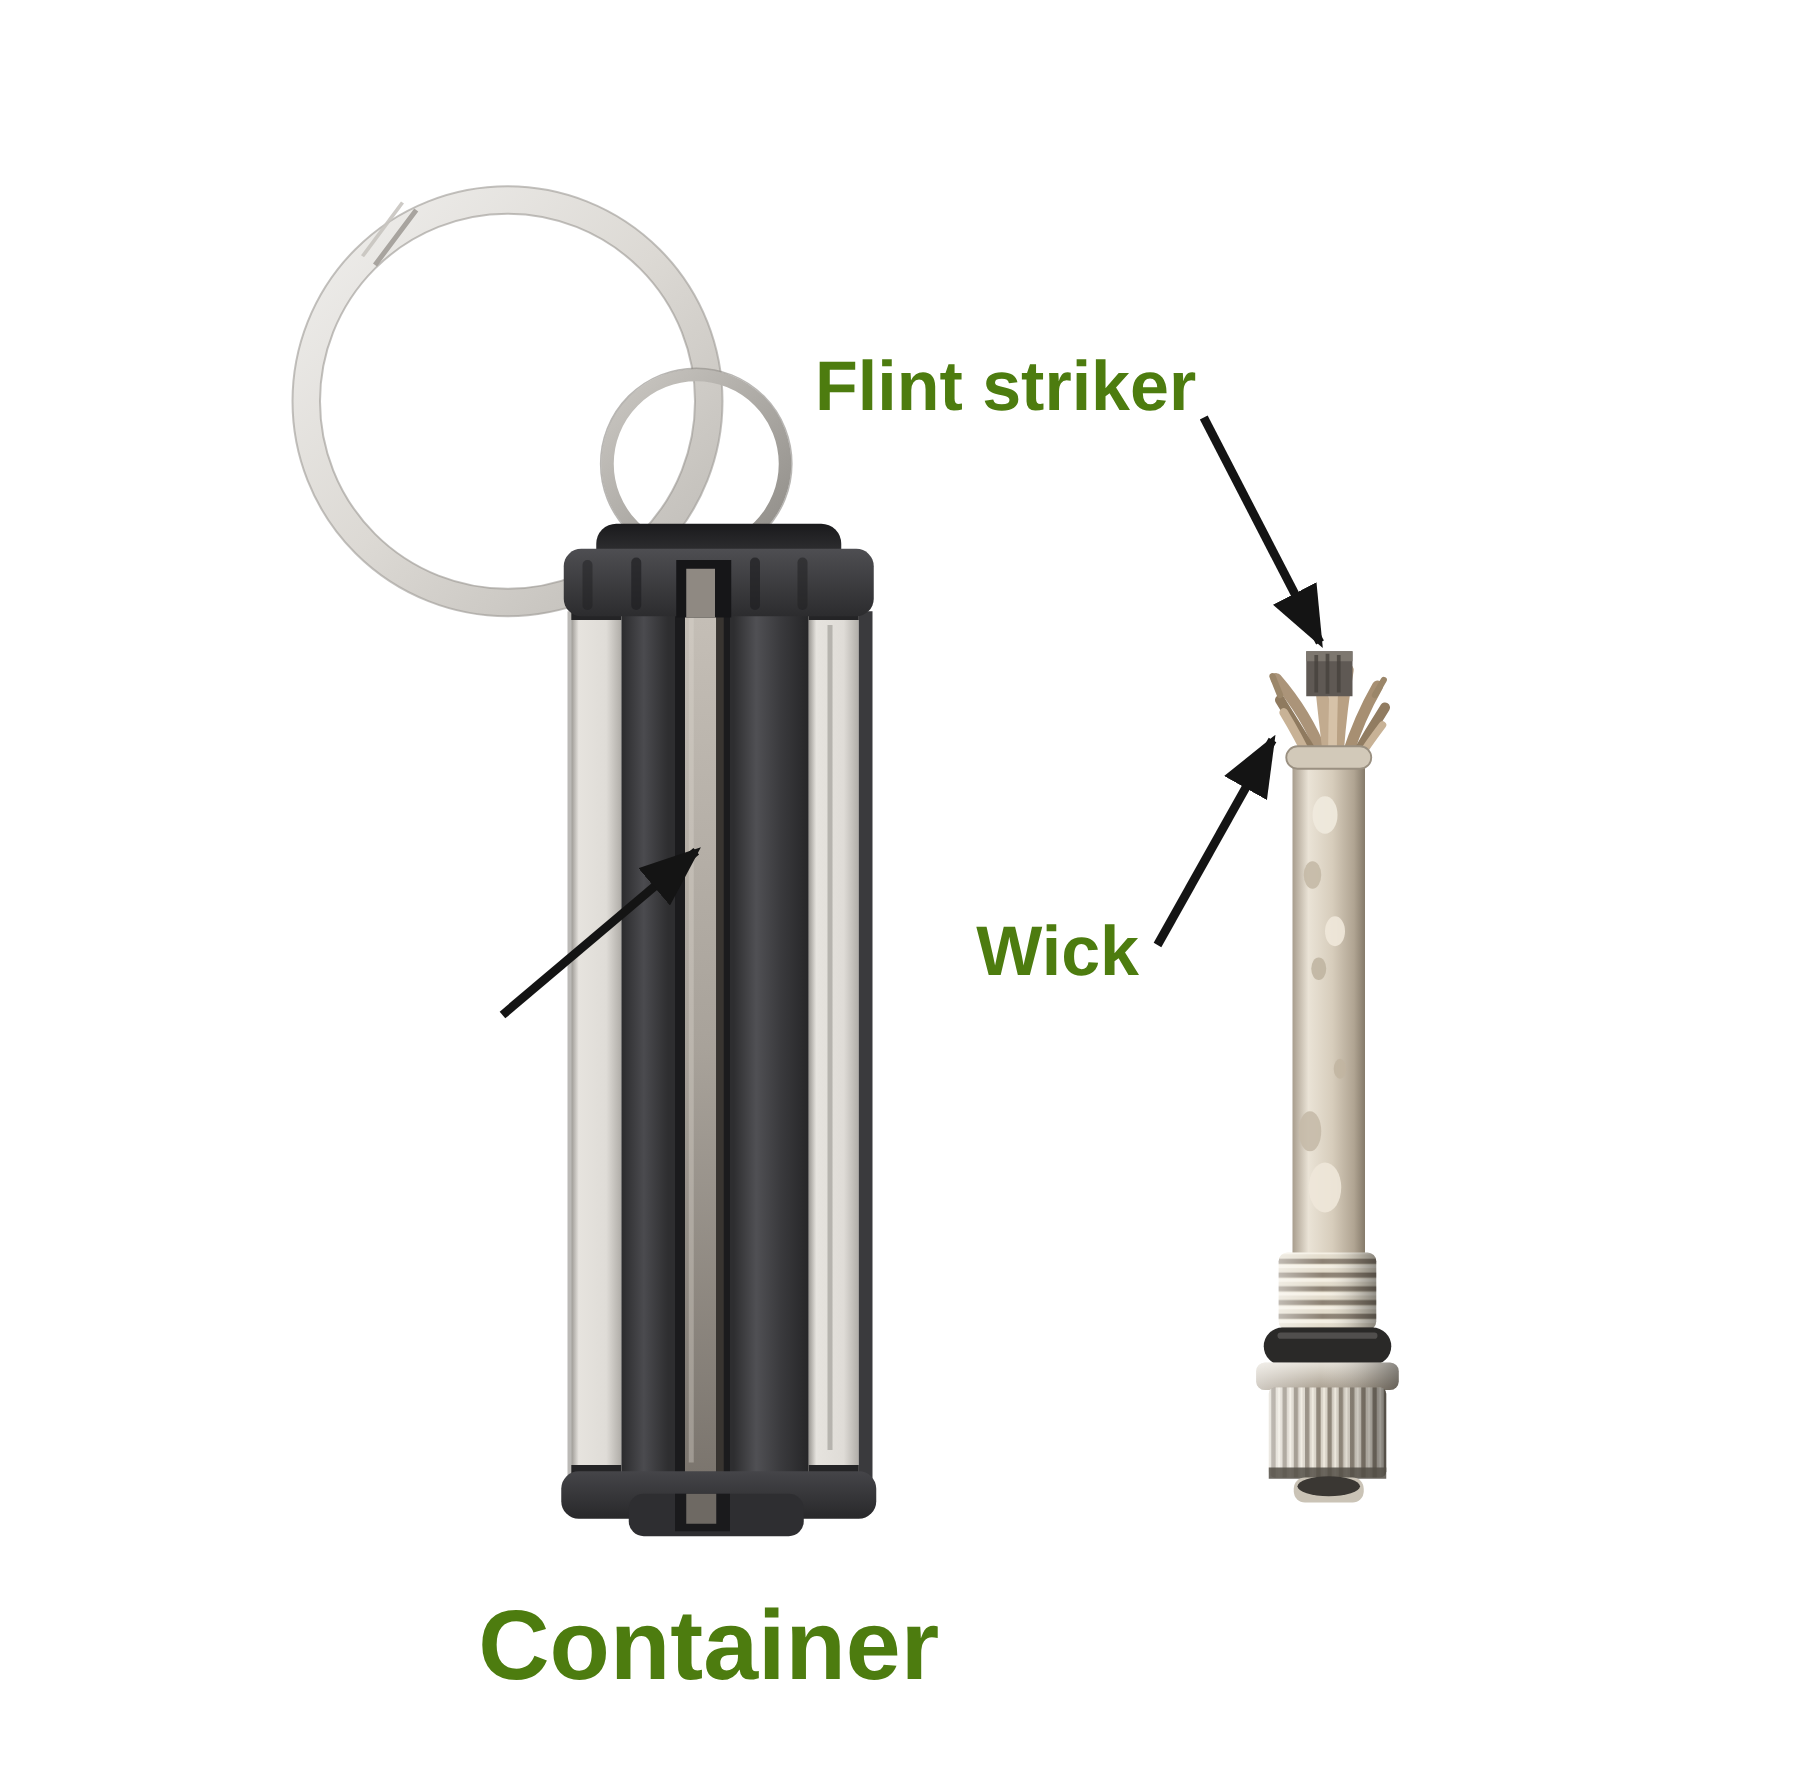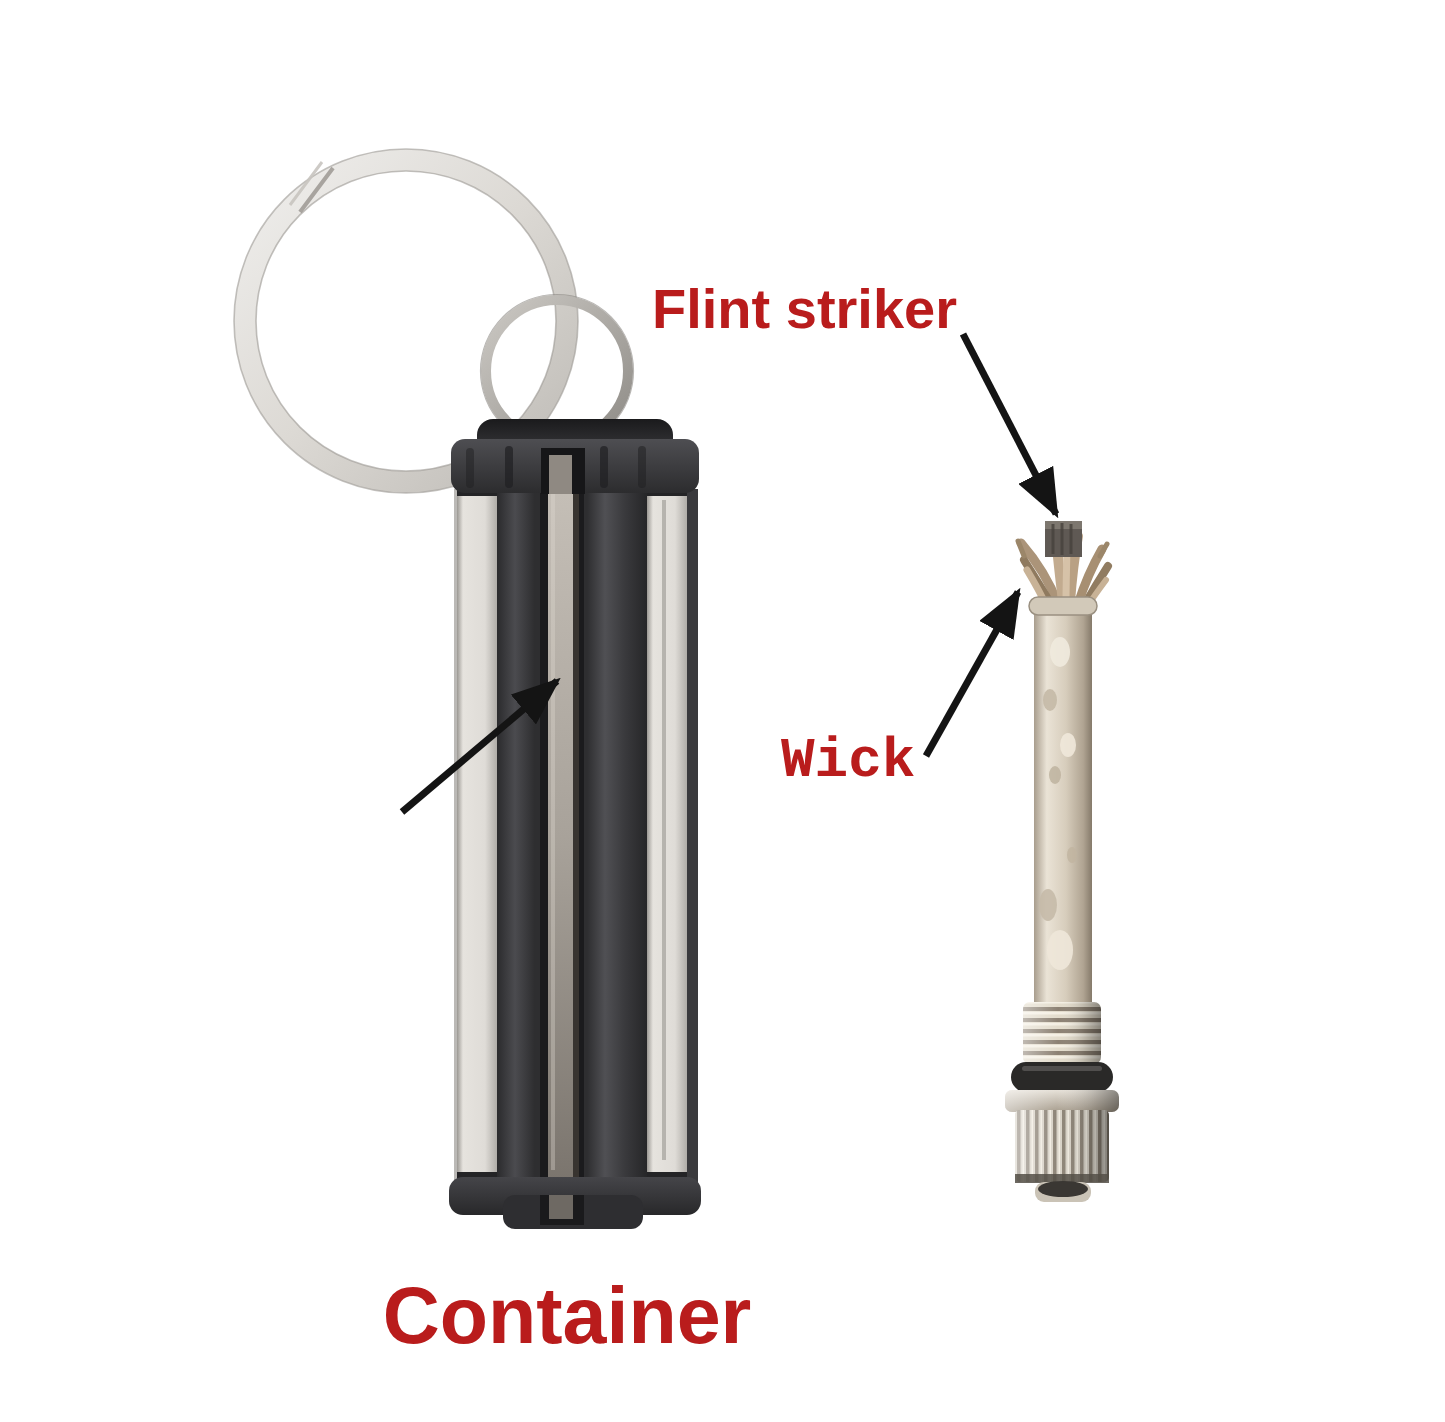--- a/index.html
+++ b/index.html
@@ -7,21 +7,21 @@
     position:relative;
     width:1445px;height:1422px;
     background:#ffffff;
     overflow:hidden;
     font-family:"Liberation Sans","DejaVu Sans",sans-serif;
   }
   .canvas svg{position:absolute;left:0;top:0;}
   .lbl{
     position:absolute;
     font-weight:bold;
-    color:#b91c1c;
+    color:#4d7c0f;
     white-space:nowrap;
     line-height:1;
     letter-spacing:0px;
   }
   .lbl.ann{font-size:56px;}
   .lbl.cap{font-size:79px;transform:translateX(-50%);}
 </style>
 </head>
 <body>
 
@@ -210,15 +210,15 @@
   </g>
 
   <g stroke="#141414" stroke-width="7" fill="none">
     <line x1="963" y1="334" x2="1056" y2="514" marker-end="url(#ah)"></line>
     <line x1="926" y1="756" x2="1018" y2="592" marker-end="url(#ah)"></line>
     <line x1="402" y1="812" x2="557" y2="681" marker-end="url(#ah)"></line>
   </g>
 </svg>
 
   <div class="lbl ann" style="left:652px;top:281px;">Flint striker</div>
-  <div class="lbl ann" style="left:781px;top:733px;font-family:Liberation Mono, monospace;">Wick</div>
+  <div class="lbl ann" style="left:781px;top:733px;">Wick</div>
   <div class="lbl cap" style="left:567px;top:1276px;">Container</div>
 </div>
 
 </body></html>

